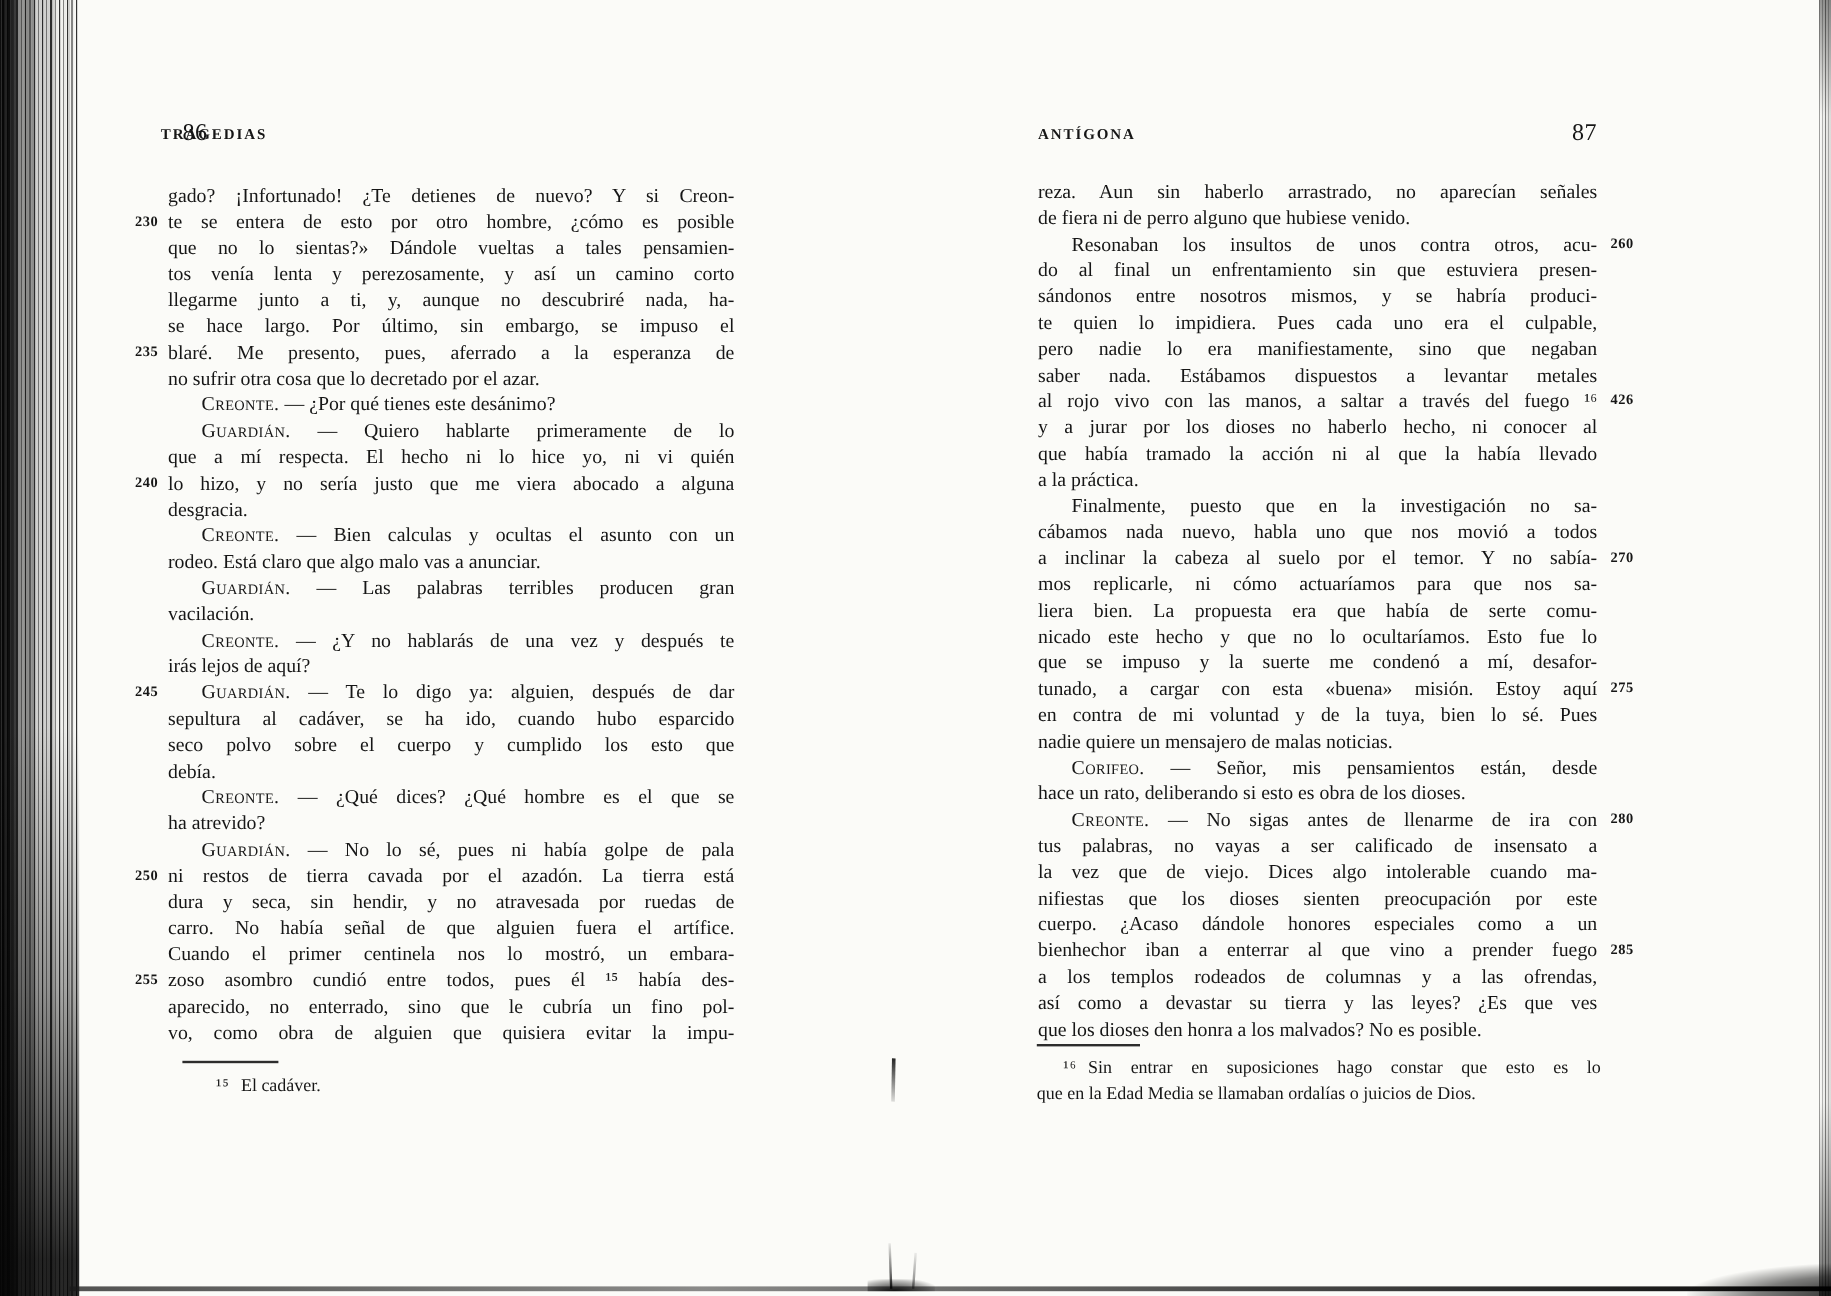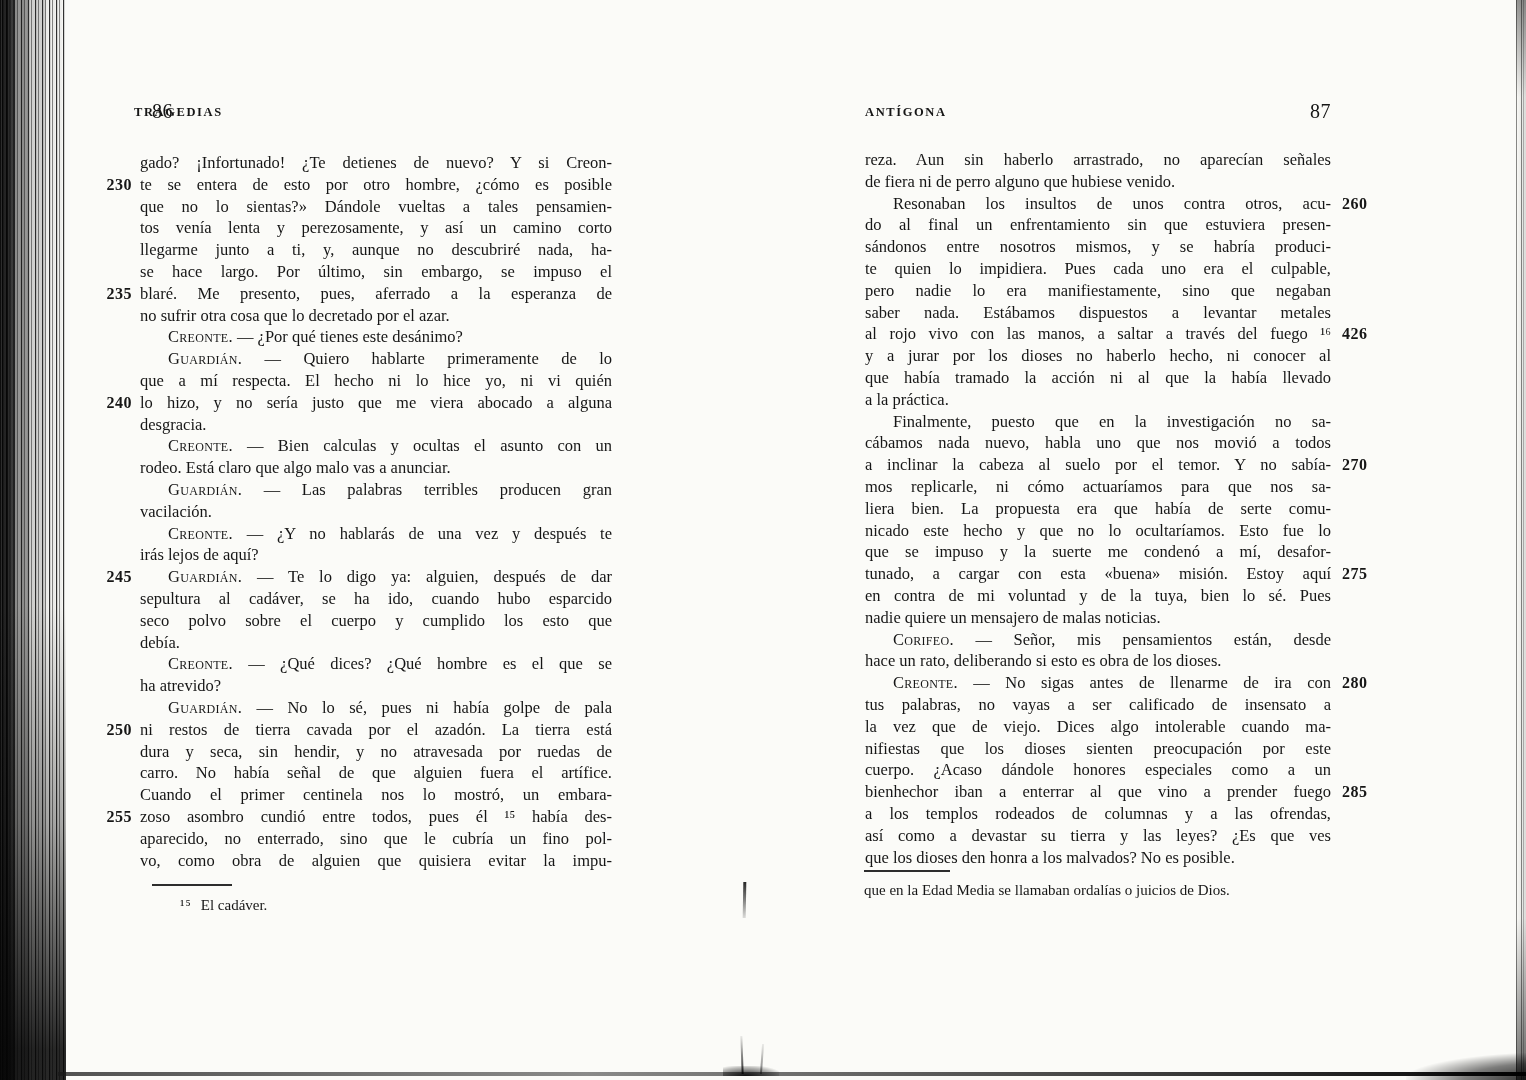--- a/index.html
+++ b/index.html
@@ -23,21 +23,21 @@
   .runtitle-left{transform:translateX(-24px);}
   
   .col{position:absolute;font-size:16.5px;}
   .col-left{left:140px;top:152px;width:472px;}
   .col-right{left:865px;top:149px;width:466px;}
   .bodyline{position:relative;height:21.8px;line-height:21.8px;}
   .just{text-align:justify;text-align-last:justify;}
   .indent{padding-left:28px;}
   .speaker{font-variant:small-caps;letter-spacing:.3px;}
   .lnum{
-    position:absolute;top:0;font-size:16px;font-weight:700;
+    position:absolute;top:0;font-size:12px;font-weight:700;
     line-height:21.8px;letter-spacing:.5px;white-space:nowrap;
   }
   .col-left .lnum{right:calc(100% + 8px);}
   .col-right .lnum{left:calc(100% + 11px);}
   
   .fnrule{position:absolute;height:2px;background:#2d2d2d;}
   .fnrule-left{left:152px;top:884px;width:80px;}
   .fnrule-right{left:864px;top:870px;width:86px;}
   .fn{position:absolute;font-size:15px;line-height:22px;}
   .fn-left{left:158px;top:894px;width:472px;}
@@ -182,18 +182,21 @@
       <div class="bodyline just"><span>la vez que de viejo. Dices algo intolerable cuando ma-</span></div>
       <div class="bodyline just"><span>nifiestas que los dioses sienten preocupación por este</span></div>
       <div class="bodyline just"><span>cuerpo. ¿Acaso dándole honores especiales como a un</span></div>
       <div class="bodyline just"><span class="lnum">285</span><span>bienhechor iban a enterrar al que vino a prender fuego</span></div>
       <div class="bodyline just"><span>a los templos rodeados de columnas y a las ofrendas,</span></div>
       <div class="bodyline just"><span>así como a devastar su tierra y las leyes? ¿Es que ves</span></div>
       <div class="bodyline"><span>que los dioses den honra a los malvados? No es posible.</span></div>
     </div>
   <div class="fnrule fnrule-right"></div>
   <div class="fn fn-right">
+    <div class="fnline fnindent just">
+      <span class="fnmark">¹⁶</span><span>Sin entrar en suposiciones hago constar que esto es lo</span>
+    </div>
     <div class="fnline">
       <span>que en la Edad Media se llamaban ordalías o juicios de Dios.</span>
     </div>
   </div>
 
 </div>
 
 </body></html>

